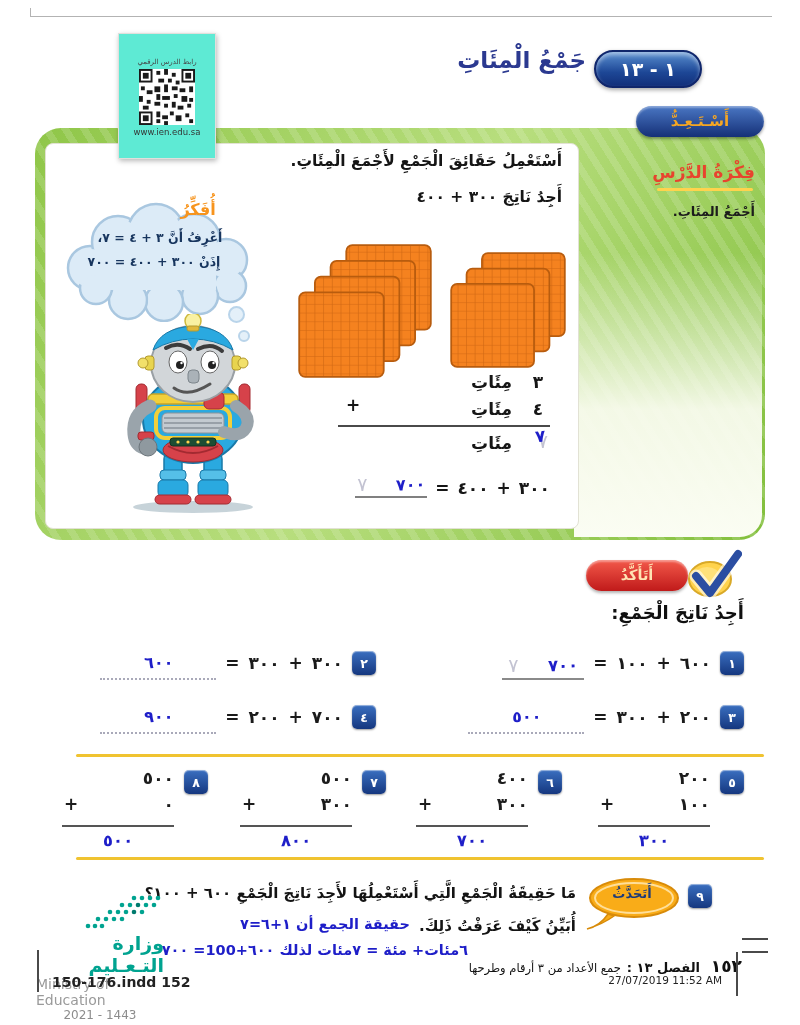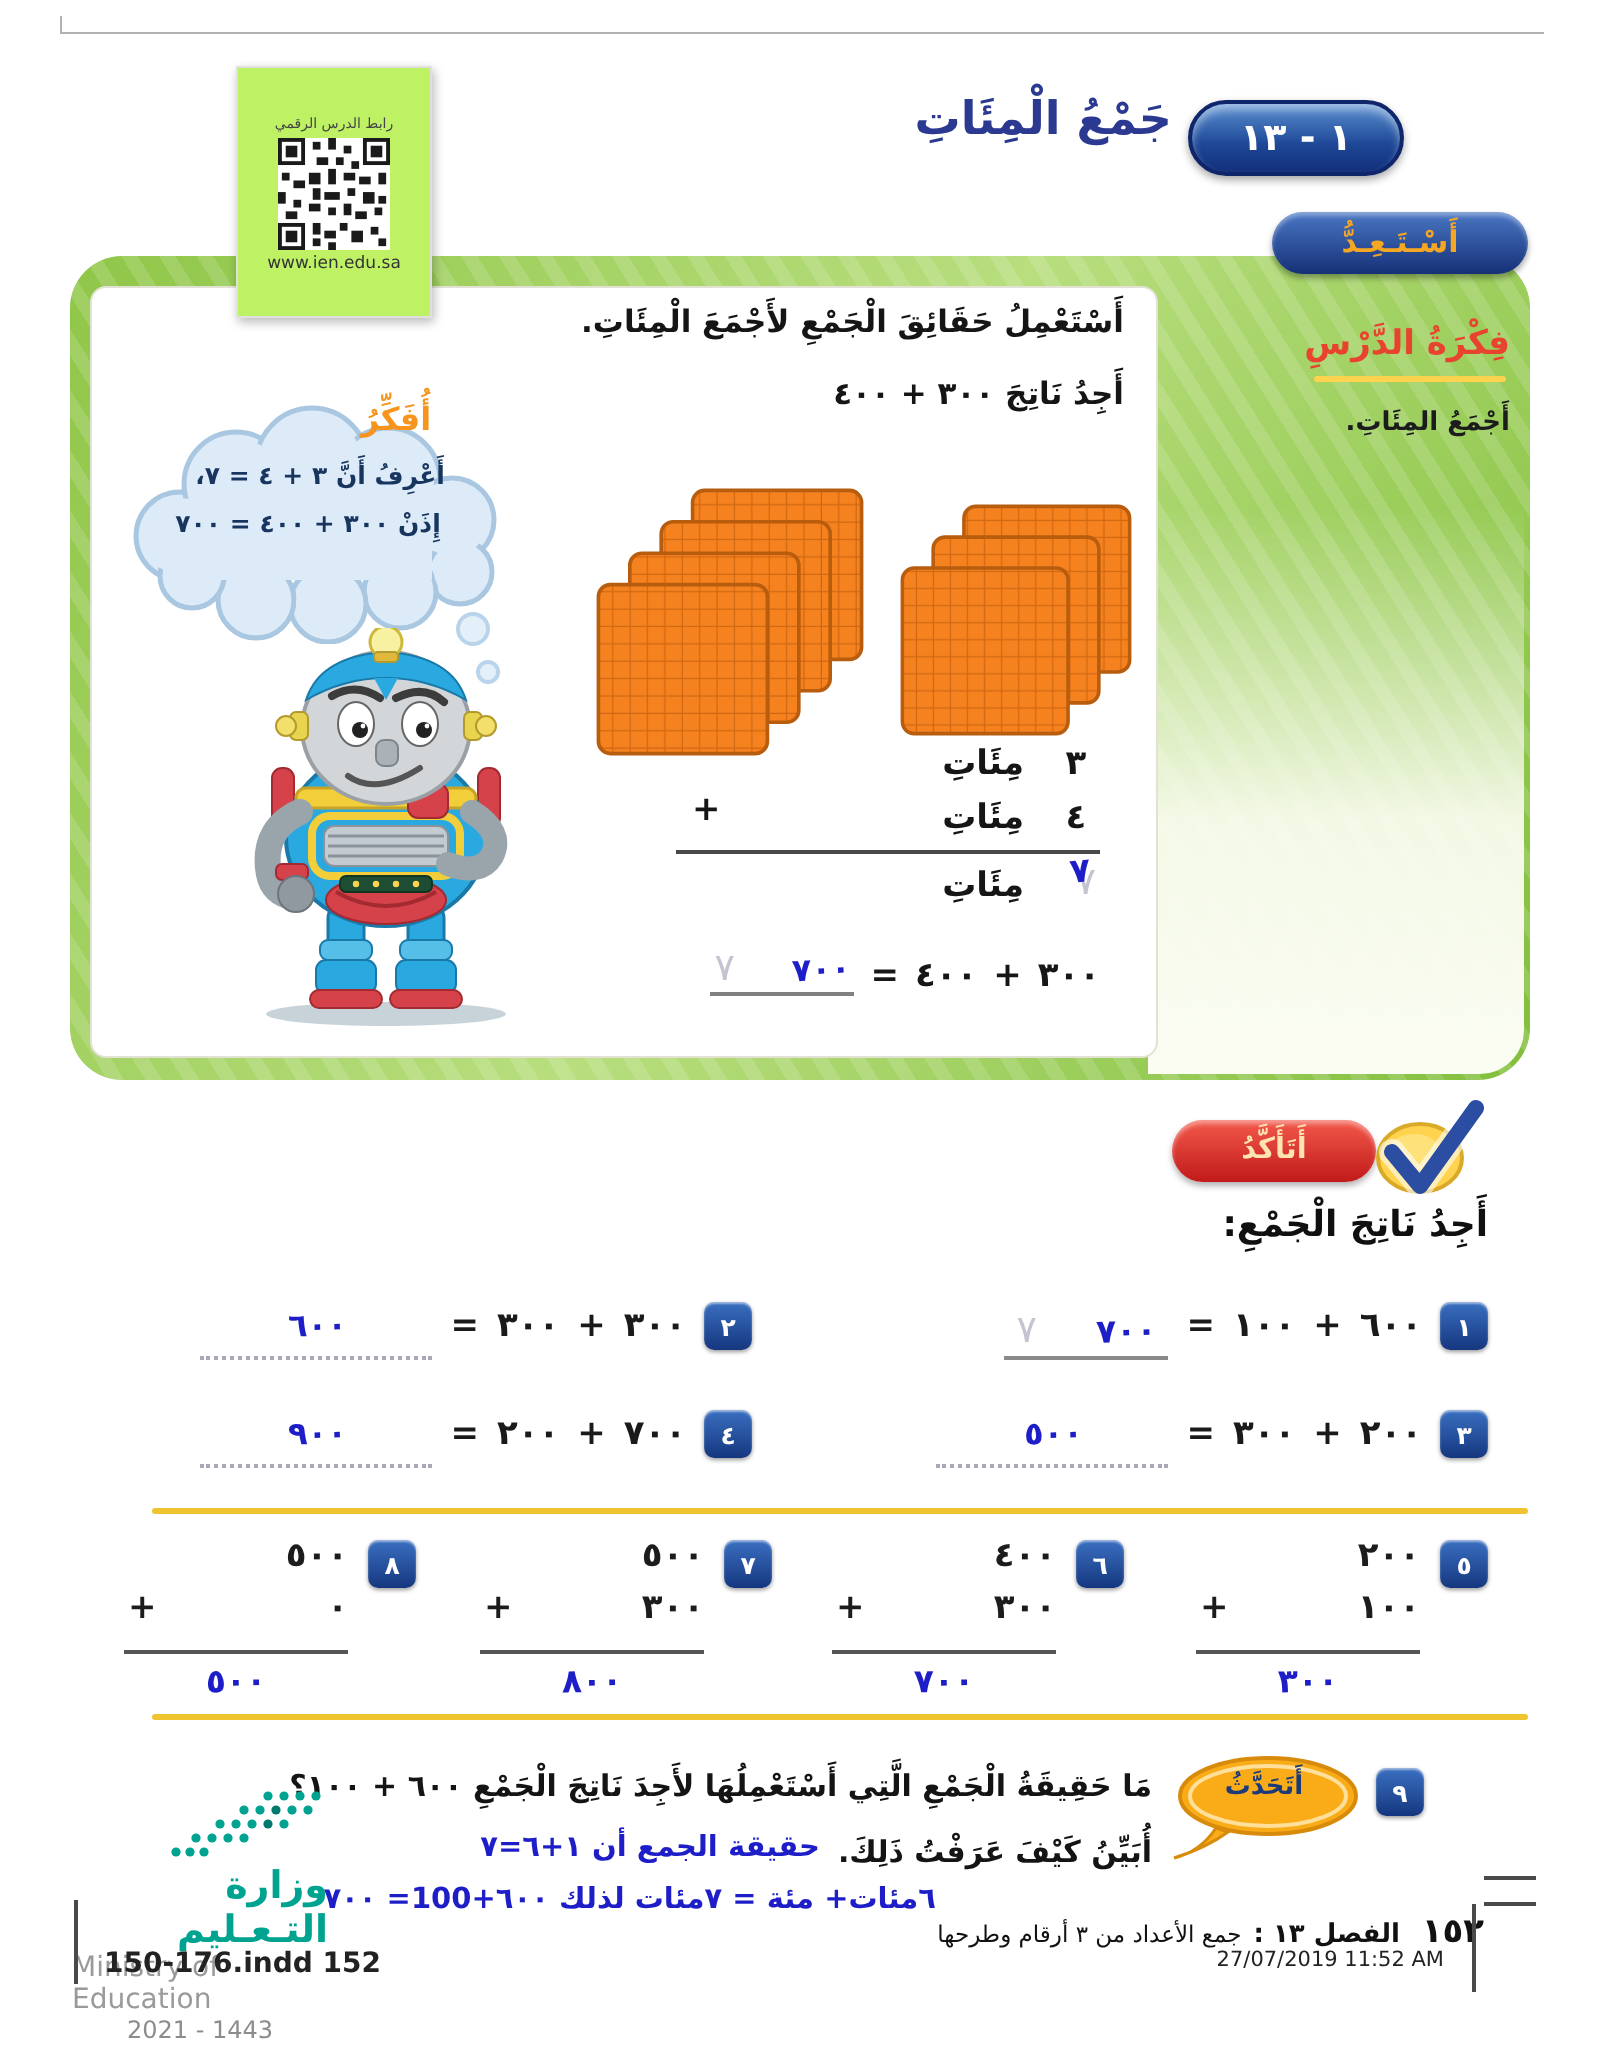--- a/index.html
+++ b/index.html
@@ -11,21 +11,21 @@
   .crop-top-line{left:30px;top:16px;width:742px;height:1px;}
   .crop-top-tick{left:30px;top:8px;width:1px;height:9px;}
   .pm-bar{background:#4a4a4a;}
   .pm-left-bar{left:37px;top:950px;width:2px;height:42px;}
   .pm-right-bar{right:62px;top:952px;width:2px;height:44px;}
   .pm-right-l1{right:32px;top:938px;width:26px;height:2px;}
   .pm-right-l2{right:32px;top:951px;width:26px;height:2px;}
   .pm-left-text{left:52px;top:974px;font-size:14px;color:#222;font-weight:bold;direction:ltr;}
   .pm-right-text{right:78px;top:974px;font-size:10.5px;color:#222;direction:ltr;}
   
-  .qr-card{left:118px;top:33px;width:96px;height:124px;background:#bef264;border:1px solid #e0e0dc;
+  .qr-card{left:118px;top:33px;width:96px;height:124px;background:#5eead4;border:1px solid #e0e0dc;
            box-shadow:1px 2px 5px rgba(0,0,0,.28);z-index:6;}
   .qr-caption{margin-top:24px;font-size:7px;text-align:center;color:#444;}
   .qr-svg{display:block;margin:3px auto 2px;}
   .qr-url{font-size:8.5px;text-align:center;color:#333;}
   
   .lesson-pill{right:98px;top:50px;width:108px;height:38px;border-radius:19px;
       background:linear-gradient(180deg,#5a8fd0 0%,#1d4796 60%,#122f7a 100%);
       border:2px solid #10266b;box-sizing:border-box;
       box-shadow:inset 0 3px 4px rgba(255,255,255,.45),0 2px 4px rgba(0,0,0,.35);
       color:#fff;font-size:19px;font-weight:bold;text-align:center;line-height:34px;direction:ltr;}

